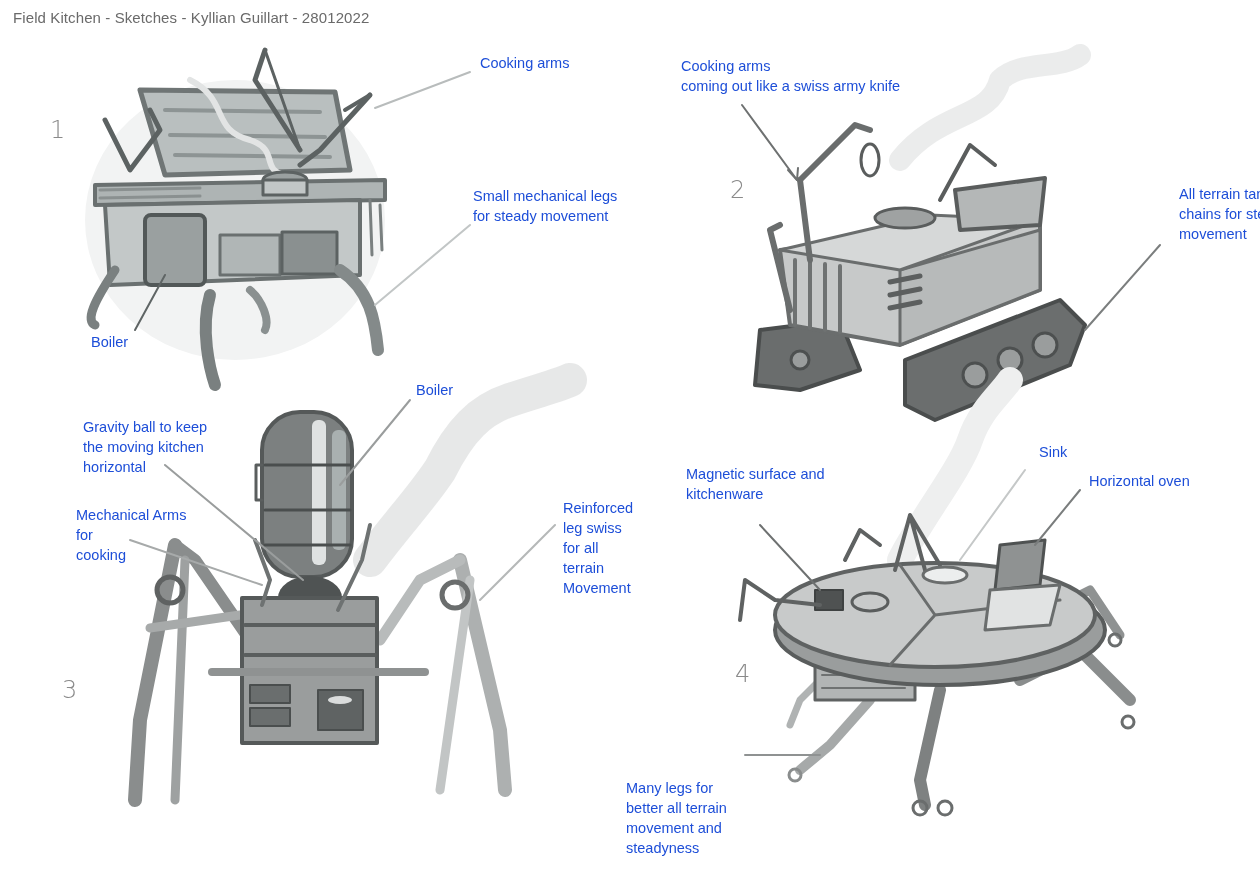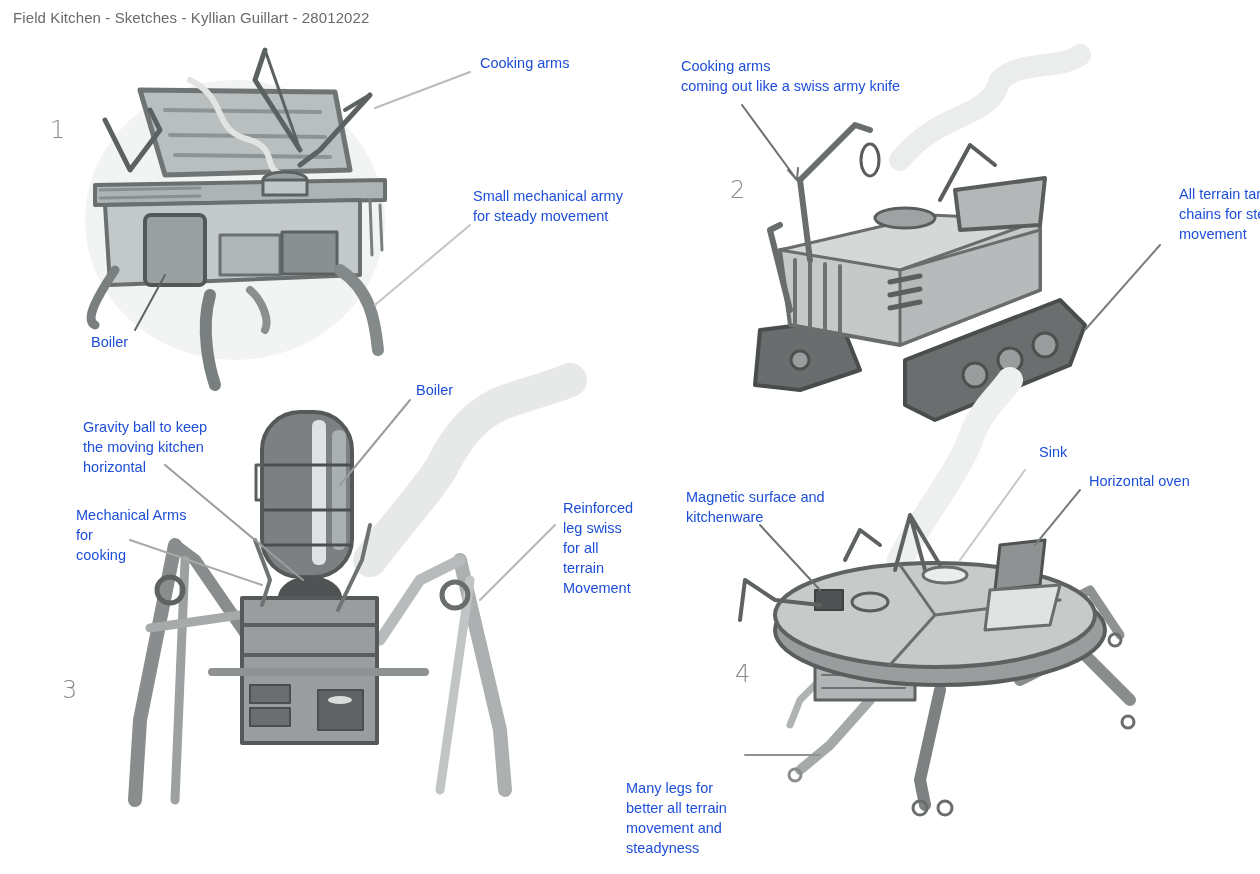--- a/index.html
+++ b/index.html
@@ -182,21 +182,21 @@
       <line x1="745" y1="755" x2="820" y2="755" stroke="#8f9292" stroke-width="2"></line>
     </g>
   </svg>
 
   <div class="num" style="left:50px; top:116px;">1</div>
   <div class="num" style="left:730px; top:176px;">2</div>
   <div class="num" style="left:62px; top:676px;">3</div>
   <div class="num" style="left:735px; top:660px;">4</div>
 
   <div class="label" style="left:480px; top:53px;">Cooking arms</div>
-  <div class="label" style="left:473px; top:186px;">Small mechanical army
+  <div class="label" style="left:473px; top:186px;">Small mechanical legs
 for steady movement</div>
   <div class="label" style="left:91px; top:332px;">Boiler</div>
 
   <div class="label" style="left:681px; top:56px;">Cooking arms
 coming out like a swiss army knife</div>
   <div class="label" style="left:1135px; top:184px;margin-left:44px;">All terrain tank
 chains for steady
 movement</div>
 
   <div class="label" style="left:416px; top:380px;">Boiler</div>
@@ -207,20 +207,20 @@
 for
 cooking</div>
   <div class="label" style="left:563px; top:498px;">Reinforced
 leg swiss
 for all
 terrain
 Movement</div>
 
   <div class="label" style="left:1019px; top:442px;margin-left:20px;">Sink</div>
   <div class="label" style="left:1089px; top:471px;">Horizontal oven</div>
-  <div class="label" style="left:686px; top:487px;">Magnetic surface and
+  <div class="label" style="left:686px; top:464px;">Magnetic surface and
 kitchenware</div>
   <div class="label" style="left:626px; top:739px;margin-top:39px;">Many legs for
 better all terrain
 movement and
 steadyness</div>
 
 </div>
 
 </body></html>

